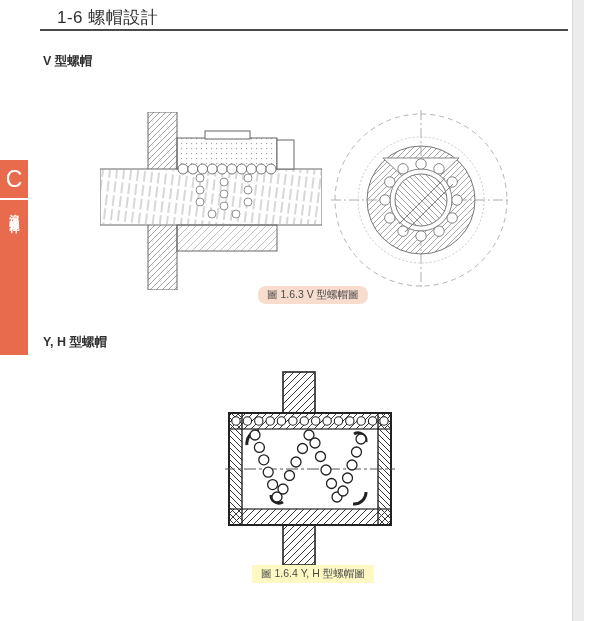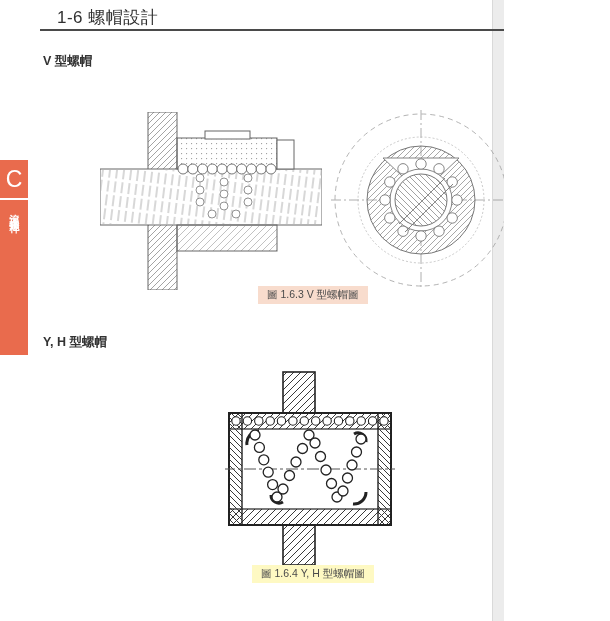--- a/index.html
+++ b/index.html
@@ -1,21 +1,21 @@
 <!DOCTYPE html>
 <html><head>
 <meta charset="utf-8">
 <style>
   html,body{margin:0;padding:0;}
   body{
     font-family:"Liberation Sans","DejaVu Sans",sans-serif;
     background:#ffffff;
   }
   .page{
-    position:relative;width:504px;height:621px;background:#fff;overflow:hidden;
+    position:relative;width:584px;height:621px;background:#fff;overflow:hidden;
     color:#3b3b3b;
   }
   
   .edge-strip{position:absolute;top:0;right:0;width:11px;height:621px;background:#ececec;border-left:1px solid #d9d9d9;}
   
   .page-title{position:absolute;left:57px;top:6px;font-size:17px;font-weight:500;color:#303030;letter-spacing:.5px;}
   .title-rule{position:absolute;left:40px;top:29px;width:528px;height:2px;background:#4a4a4a;}
   
   .side-tab{position:absolute;left:0;top:160px;width:28px;}
   .chapter-box{width:28px;height:38px;display:flex;align-items:center;justify-content:center;
@@ -144,21 +144,21 @@
         <circle cx="58.8" cy="108.0" r="5.2"></circle>
         <circle cx="54.0" cy="90.0" r="5.2"></circle>
         <circle cx="58.8" cy="72.0" r="5.2"></circle>
         <circle cx="72.0" cy="58.8" r="5.2"></circle>
       </g>
     <circle cx="90" cy="90" r="26" fill="url(#e2h2)" stroke="#777" stroke-width="1"></circle>
     <line x1="68" y1="114" x2="114" y2="68" stroke="#777" stroke-width="0.9"></line>
     <line x1="74" y1="122" x2="122" y2="74" stroke="#777" stroke-width="0.9"></line>
   </svg>
 
-  <div class="fig-caption" id="cap-v" style="background: rgb(248, 220, 205);">圖 1.6.3 V 型螺帽圖</div>
+  <div class="fig-caption" id="cap-v" style="background: rgb(248, 220, 205); border-radius: 8px;">圖 1.6.3 V 型螺帽圖</div>
 
   <h2 class="sec-heading" id="h2-yh">Y, H 型螺帽</h2>
 
   <svg class="fig-svg" id="fig-yh-section" width="170" height="195" viewBox="0 0 170 195">
     <defs>
       <pattern id="y3h" width="7" height="7" patternUnits="userSpaceOnUse">
         <path d="M0 7 L7 0" stroke="#3a3a3a" stroke-width="1"></path>
       </pattern>
       <pattern id="y3hb" width="6" height="6" patternUnits="userSpaceOnUse">
         <path d="M0 0 L6 6" stroke="#3a3a3a" stroke-width="1"></path>

